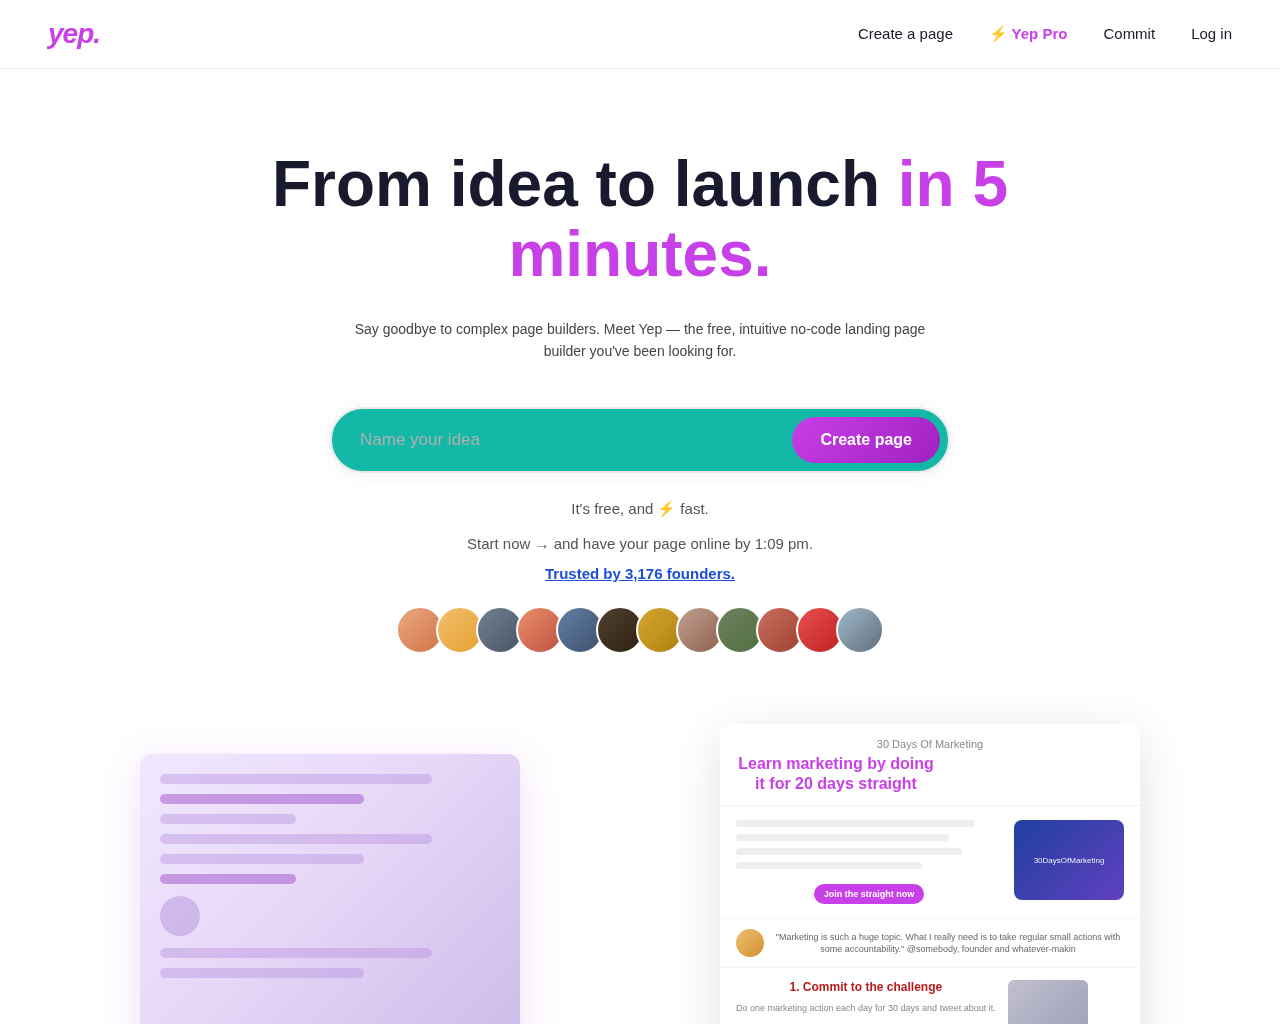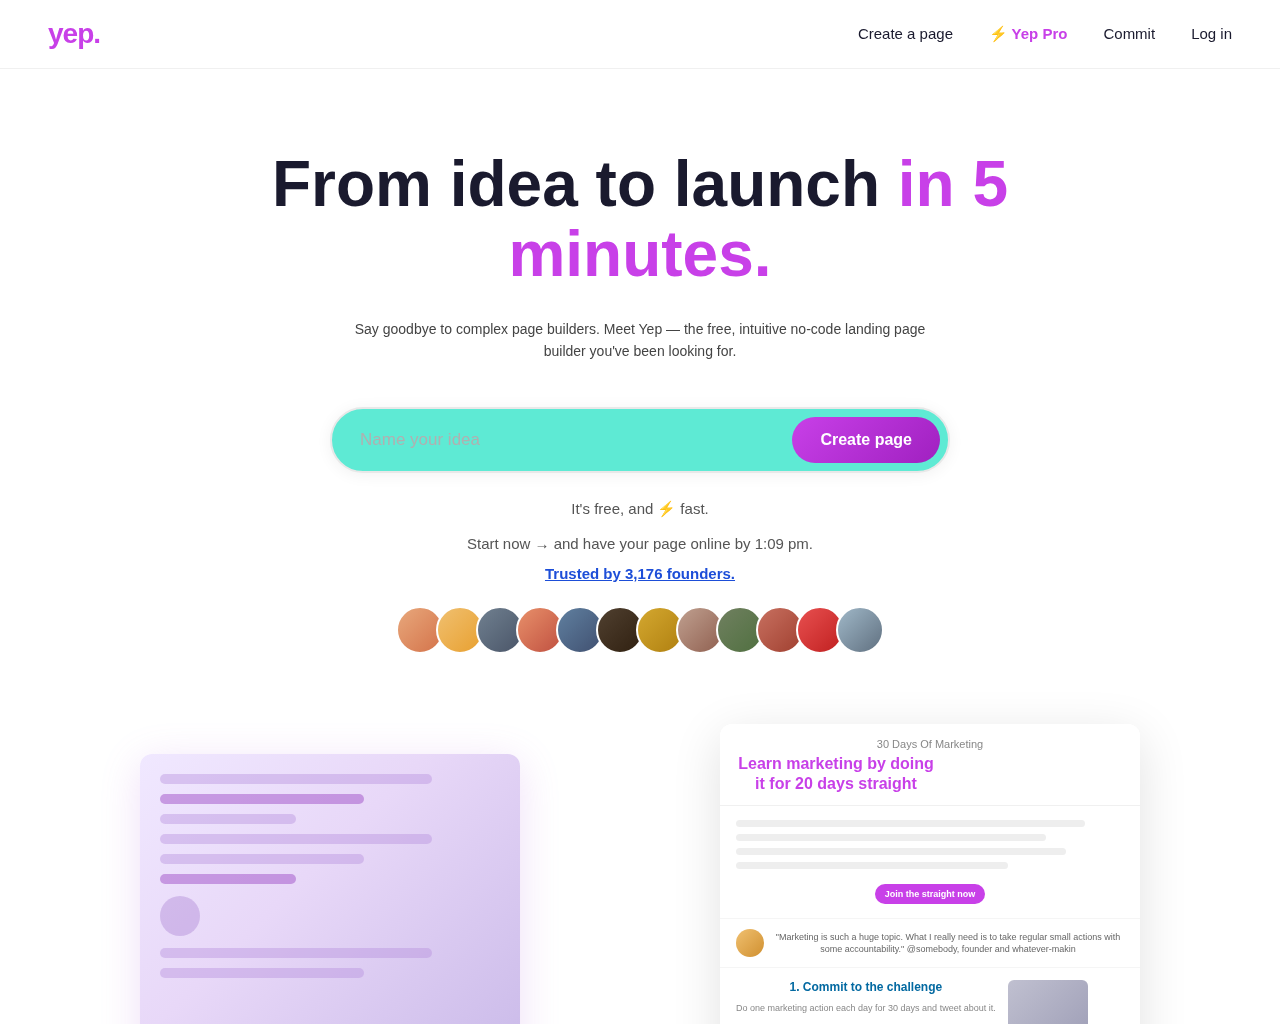--- a/index.html
+++ b/index.html
@@ -18,20 +18,21 @@
       justify-content: space-between;
       padding: 18px 48px;
       border-bottom: 1px solid #f0f0f0;
     }
 
     .nav-logo {
       font-size: 28px;
       font-weight: 800;
       color: #1a1a2e;
       letter-spacing: -1px;
+      font-style: italic;
     }
 
     .nav-logo span {
       color: #c840e8;
     }
 
     .nav-links {
       display: flex;
       gap: 36px;
       list-style: none;
@@ -75,21 +76,21 @@
       font-size: 14px;
       color: #444;
       max-width: 580px;
       line-height: 1.6;
       margin-bottom: 44px;
     }
 
     
     .input-row {
       display: flex;
-      background: #5eead4;
+      background: #14b8a6;
       border: 2px solid #e8e8e8;
       border-radius: 60px;
       padding: 8px 8px 8px 28px;
       width: 620px;
       max-width: 100%;
       box-shadow: 0 2px 16px rgba(0,0,0,0.06);
       margin-bottom: 22px;
     }
 
     .input-row input {
@@ -316,21 +317,21 @@
     }
 
     .mockup-section {
       padding: 12px 16px;
       border-top: 1px solid #f5f5f5;
     }
 
     .mockup-section-title {
       font-size: 12px;
       font-weight: 700;
-      color: #0369a1;
+      color: #b91c1c;
       margin-bottom: 8px;
     }
 
     .mockup-section-sub {
       font-size: 9px;
       color: #888;
       line-height: 1.4;
     }
 
     .mockup-section-image {
@@ -428,20 +429,23 @@
       </div>
 
       <div class="mockup-body">
         <div class="mockup-text-col">
           <div class="mockup-text-line" style="width:90%"></div>
           <div class="mockup-text-line" style="width:80%"></div>
           <div class="mockup-text-line" style="width:85%"></div>
           <div class="mockup-text-line" style="width:70%"></div>
           <div class="mockup-btn">Join the straight now</div>
         </div>
+        <div class="mockup-image-placeholder">
+          <span style="font-size:8px; color:rgba(255,255,255,0.9);">30DaysOfMarketing</span>
+        </div>
       </div>
 
       <div class="mockup-avatar-row">
         <div class="mockup-mini-avatar"></div>
         <div class="mockup-quote-text">"Marketing is such a huge topic. What I really need is to take regular small actions with some accountability." @somebody, founder and whatever-makin</div>
       </div>
 
       <div class="mockup-section">
         <div class="mockup-section-row">
           <div>

